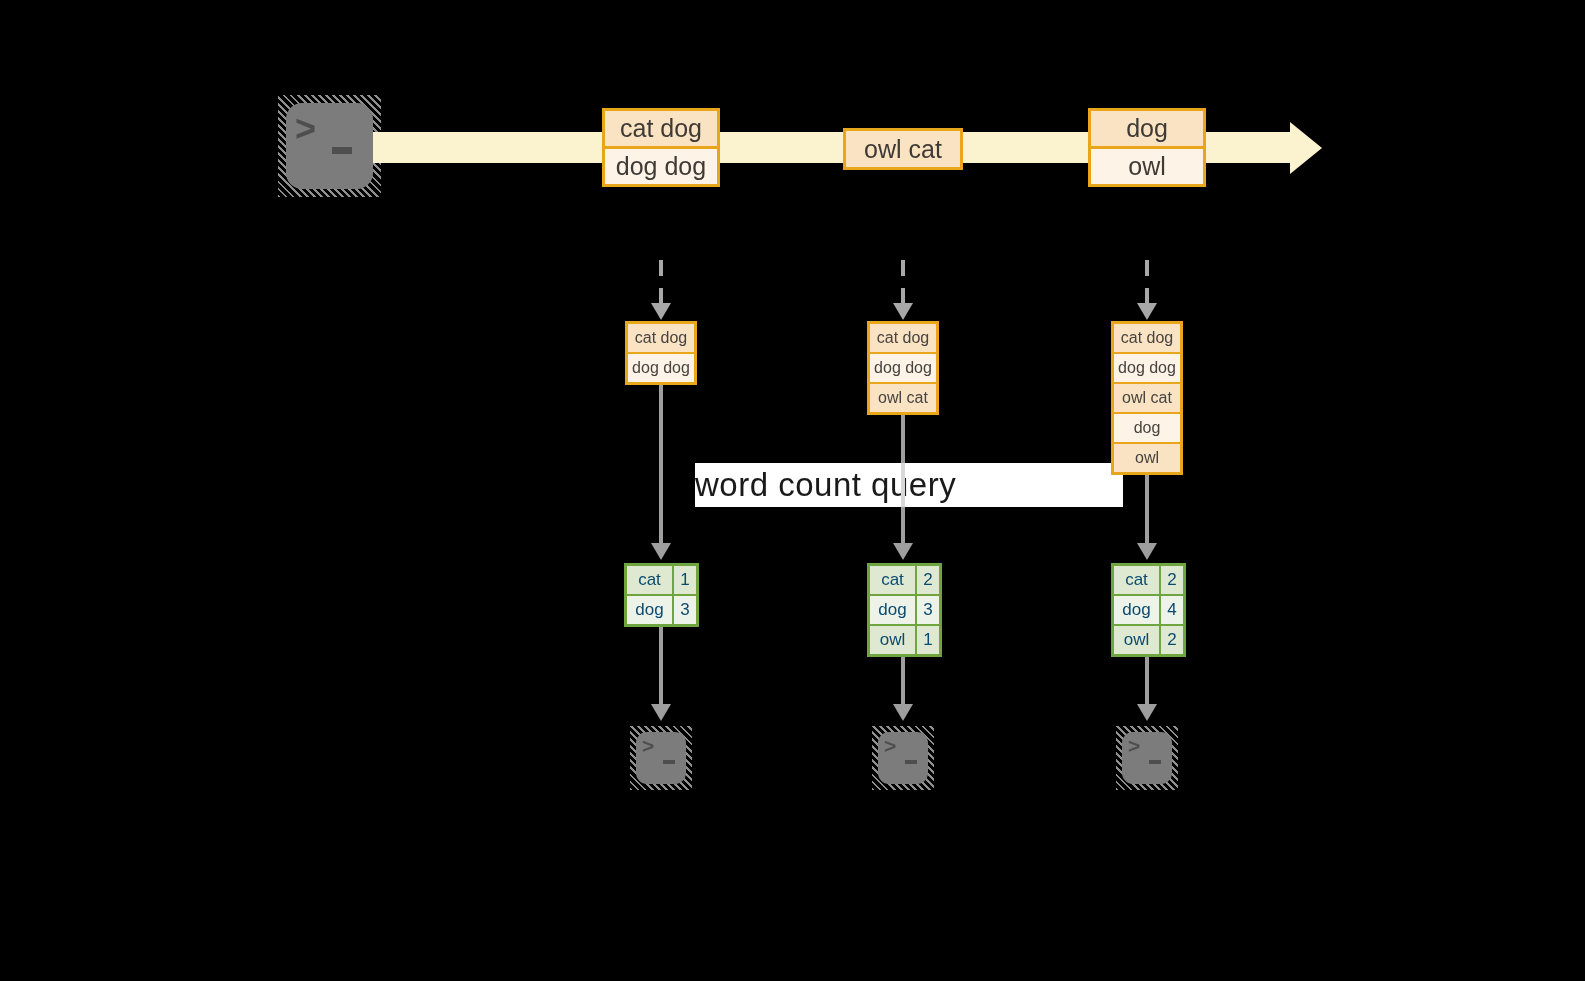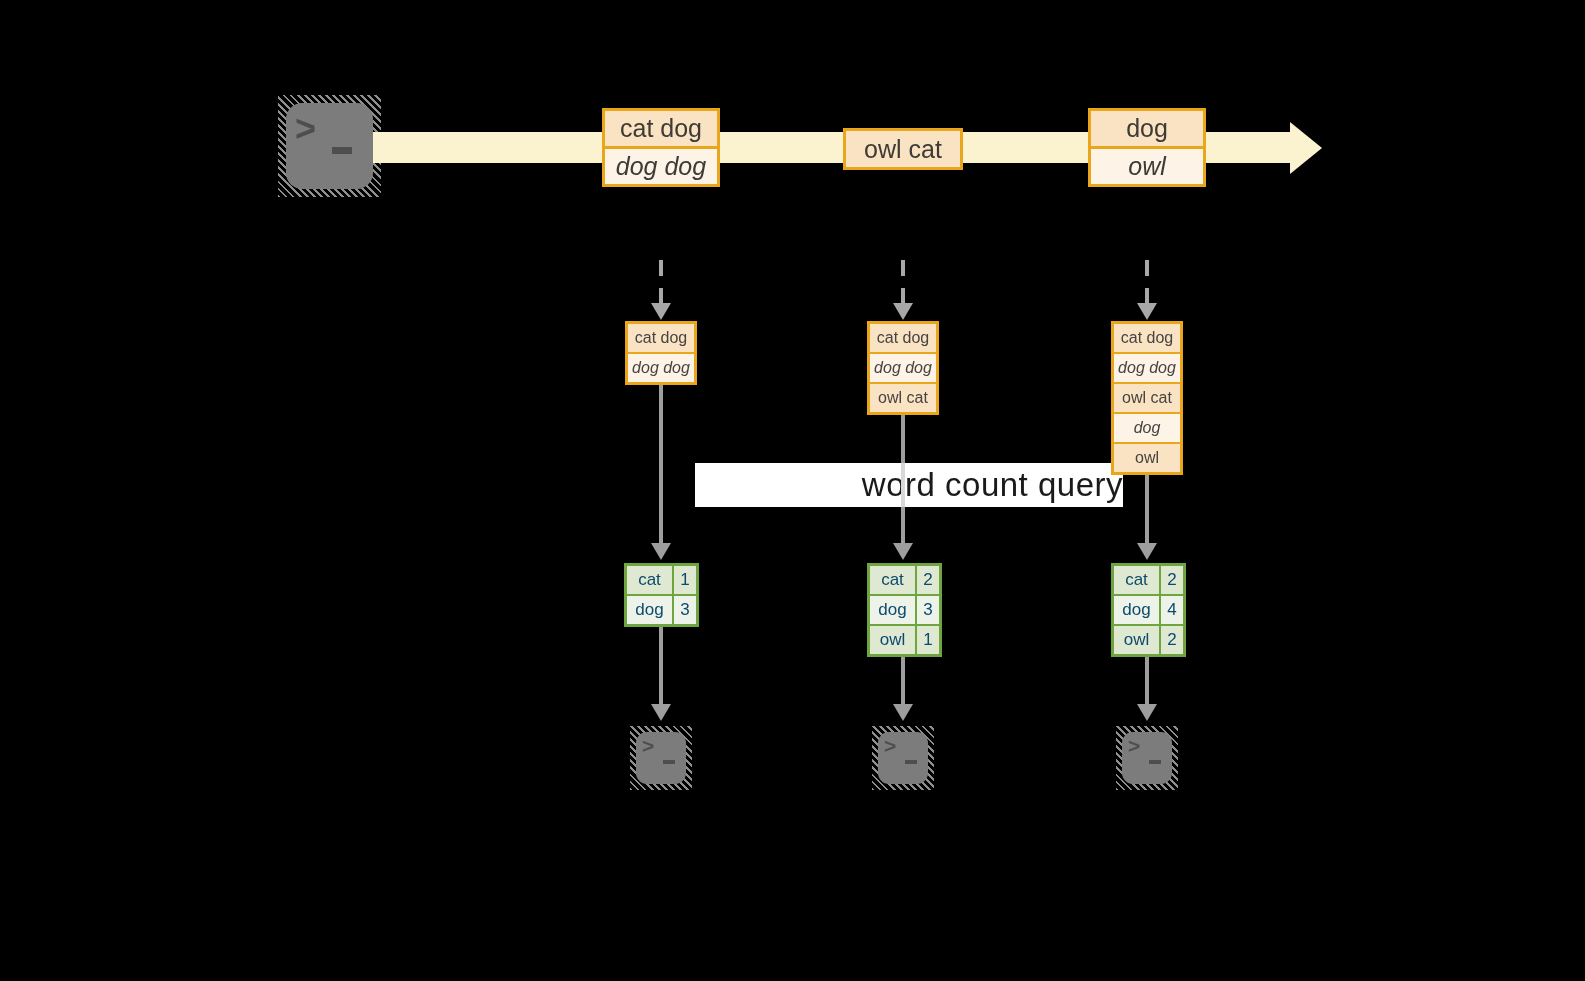--- a/index.html
+++ b/index.html
@@ -36,41 +36,41 @@
   .sbox.single{grid-auto-rows:36px;width:114px;}
   .sbox-row{display:flex;align-items:center;justify-content:center;
     font-size:25px;color:#3e3a35;}
   
   .stack{position:absolute;z-index:4;display:grid;grid-auto-rows:28px;gap:2px;
     width:66px;border:3px solid var(--box-border,#eaa61b);
     background:var(--box-border,#eaa61b);}
   .srow{display:flex;align-items:center;justify-content:center;
     font-size:16px;color:#474340;}
   .fill-dark{background:var(--box-fill-dark,#fae3c3);}
-  .fill-light{background:var(--box-fill-light,#fdf3e6);font-style:italic;}
+  .fill-light{background:var(--box-fill-light,#fdf3e6);}
   
   .gtable{position:absolute;z-index:4;display:grid;grid-template-columns:45px 22px;
     grid-auto-rows:28px;gap:2px;border:3px solid var(--table-border,#6fa53f);
     background:var(--table-border,#6fa53f);}
   .gcell{display:flex;align-items:center;justify-content:center;
     font-size:17px;color:#0c4a6e;}
   .cell-dark{background:var(--cell-fill-dark,#dfe9d2);}
   .cell-light{background:var(--cell-fill-light,#eef3e9);}
   
   .vdash{position:absolute;width:4px;z-index:3;
     background:repeating-linear-gradient(to bottom,#a8a8a8 0 16px,transparent 16px 28px);}
   .vline{position:absolute;width:4px;background:var(--arrow,#9e9e9e);z-index:3;}
   .vline.faint{background:#d8d8d8;}
   .ahead{position:absolute;width:0;height:0;z-index:3;
     border-left:10px solid transparent;border-right:10px solid transparent;
     border-top:17px solid var(--arrow,#9e9e9e);}
   .ahead.dashy{border-top-color:#a8a8a8;}
   
   .query-band{position:absolute;left:695px;top:463px;width:428px;height:44px;
-    background:#fff;z-index:2;display:flex;align-items:center;justify-content:flex-end;}
+    background:#fff;z-index:2;display:flex;align-items:center;justify-content:flex-start;}
   .query-band span{font-size:33px;color:#1a1a1a;letter-spacing:0.5px;}
 </style>
 </head>
 <body>
 
 <div class="canvas">
 
   <div class="terminal big" style="left:278px;top:95px;width:103px;height:102px">
     <div class="term-body">
       <span class="chev">&gt;</span>

